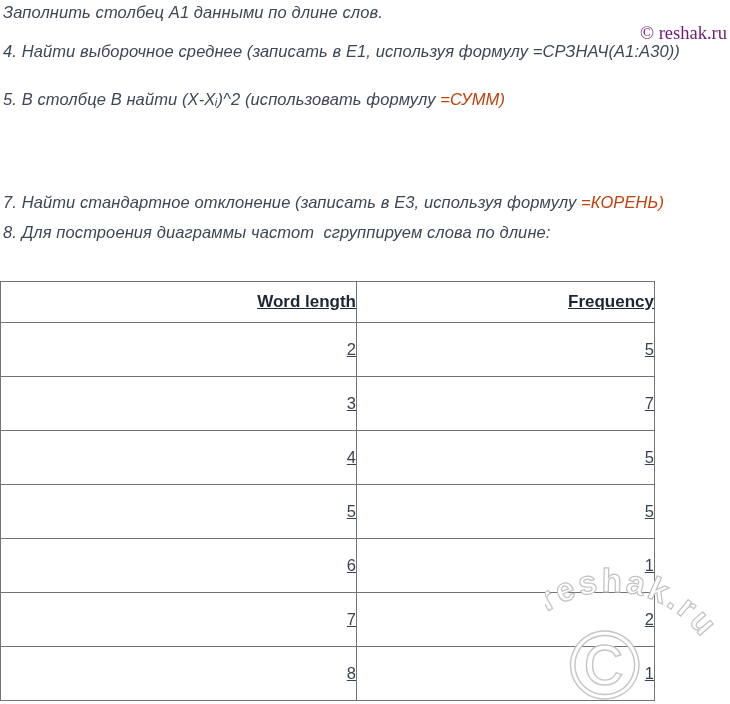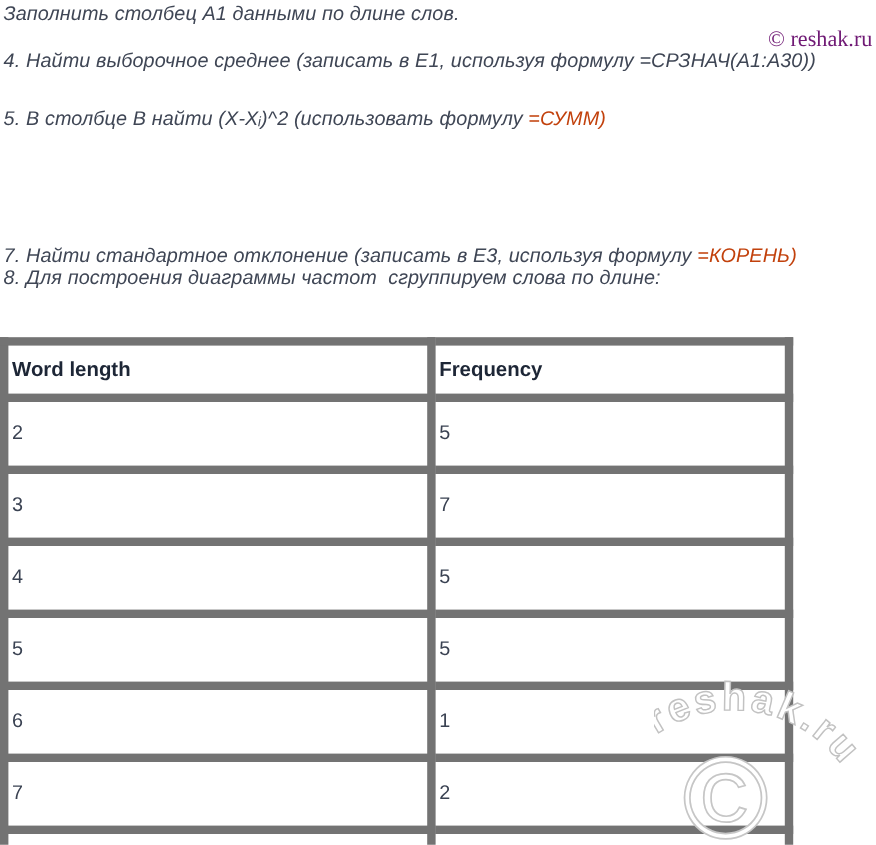--- a/index.html
+++ b/index.html
@@ -30,25 +30,26 @@
 
   
   .freq-table {
     position: absolute;
     top: 281px; left: 0;
     width: 654px;
     border-collapse: collapse;
     table-layout: fixed;
   }
   .freq-table th, .freq-table td {
-    border: 7px solid #737373;
-    text-align: left;
+    border: 1px solid #737373;
+    text-align: right;
     vertical-align: middle;
     padding: 0 0 0 3px;
     background: transparent;
+    text-decoration: underline;
   }
   .freq-table th {
     height: 40px;
     font-size: 17px;
     font-weight: bold;
     color: #1d2636;
   }
   .freq-table td {
     height: 53px;
     font-size: 16.5px;
@@ -94,21 +95,21 @@
 </head>
 <body>
 
 <div class="page">
 
   <div class="credit">© reshak.ru</div>
 
   <div class="doc-line" style="top:1px"><span>Заполнить столбец A1 данными по длине слов.</span></div>
   <div class="doc-line" style="top:40px"><span>4. Найти выборочное среднее (записать в E1, используя формулу =СРЗНАЧ(A1:A30))</span></div>
   <div class="doc-line" style="top:88px"><span>5. В столбце B найти (X-Xᵢ)^2 (использовать формулу </span><span class="formula">=СУММ)</span></div>
-  <div class="doc-line" style="top:202px"><span>7. Найти стандартное отклонение (записать в E3, используя формулу </span><span class="formula">=КОРЕНЬ)</span></div>
+  <div class="doc-line" style="top:191px"><span>7. Найти стандартное отклонение (записать в E3, используя формулу </span><span class="formula">=КОРЕНЬ)</span></div>
   <div class="doc-line" style="top:221px"><span>8. Для построения диаграммы частот  сгруппируем слова по длине:</span></div>
 
   <table class="freq-table">
     <colgroup>
         <col class="col-word">
         <col class="col-freq">
       </colgroup>
     <thead>
       <tr>
         <th>Word length</th>

